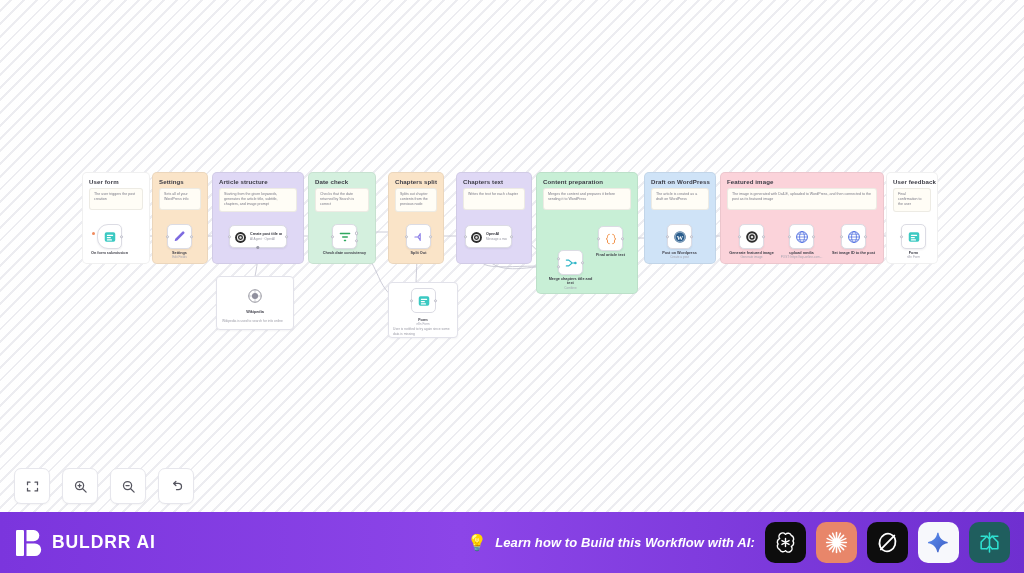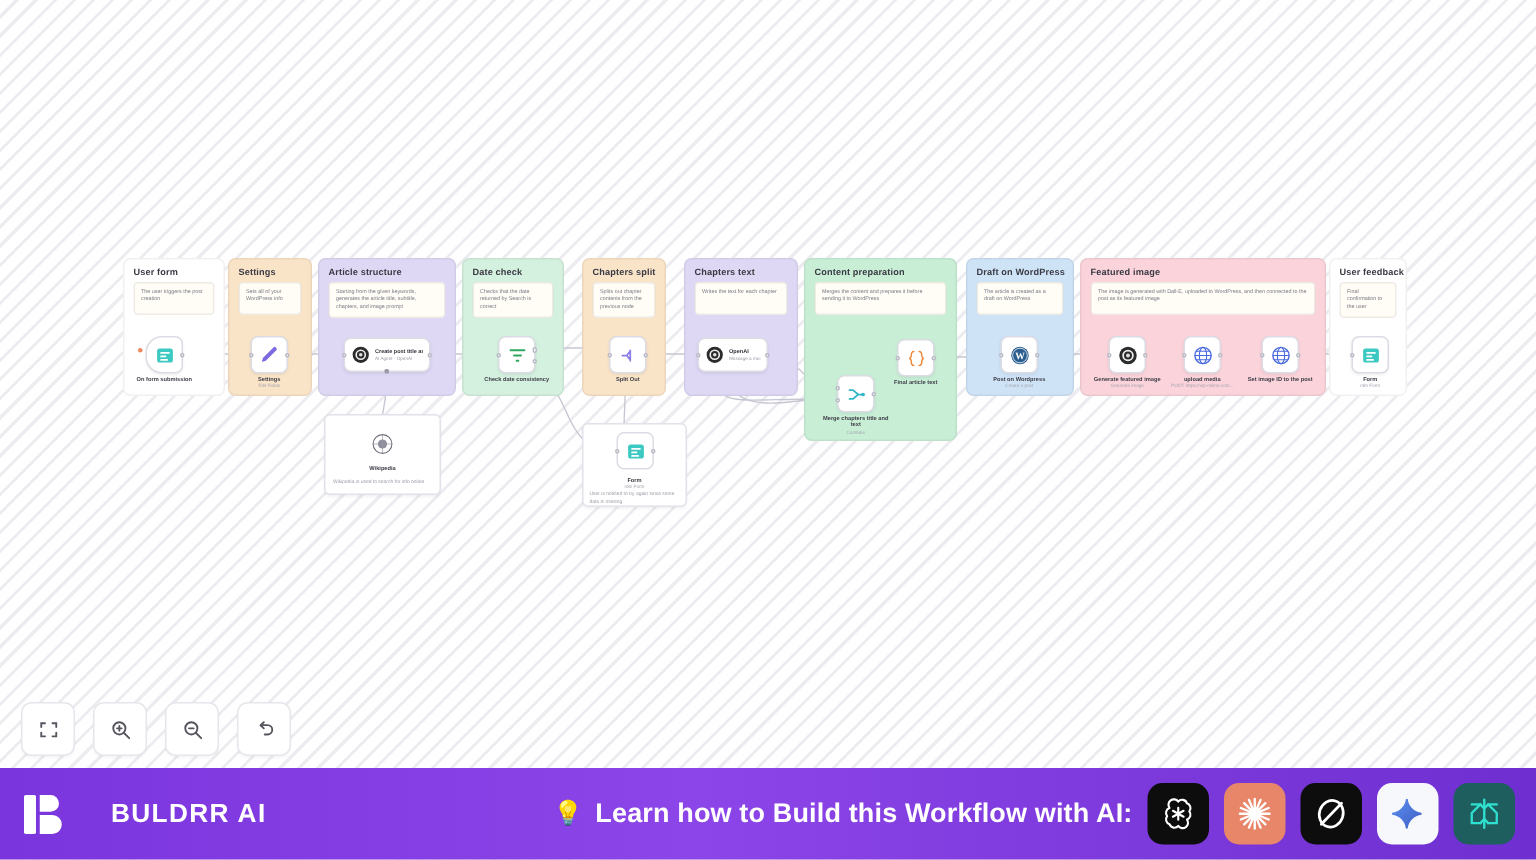--- a/index.html
+++ b/index.html
@@ -147,43 +147,44 @@
   .tool-btn svg { display: block; }
 
   
   #banner {
     position: absolute;
     left: 0; bottom: 0;
     width: 1024px; height: 61px;
     background: linear-gradient(90deg, #7b35dd 0%, #8c45e8 45%, #6f2fd0 100%);
     display: flex; align-items: center;
   }
-  #brand { display: flex; align-items: center; gap: 29px; padding-left: 15px; width: 300px; }
+  #brand { display: flex; align-items: center; gap: 7px; padding-left: 15px; width: 300px; }
   #brand-mark {
     width: 30px; height: 30px;
     position: relative;
     flex: 0 0 30px;
   }
   #brand-name {
     color: #ffffff;
     font-size: 17.5px;
     font-weight: bold;
     letter-spacing: 0.9px;
     white-space: nowrap;
   }
   #banner-center {
     flex: 1; display: flex; align-items: center; justify-content: flex-end;
     gap: 8px; padding-right: 10px;
   }
   #banner-cta {
     color: #ffffff;
-    font-size: 18px;
+    font-size: 13px;
     font-weight: bold;
     letter-spacing: 0.1px;
     white-space: nowrap;
+    font-style: italic;
   }
   #bulb { font-size: 16px; line-height: 1; }
   #ai-icons { display: flex; align-items: center; gap: 10px; padding-right: 14px; }
   .ai-icon {
     width: 41px; height: 41px;
     border-radius: 10px;
     display: flex; align-items: center; justify-content: center;
     cursor: pointer;
   }
 </style>

